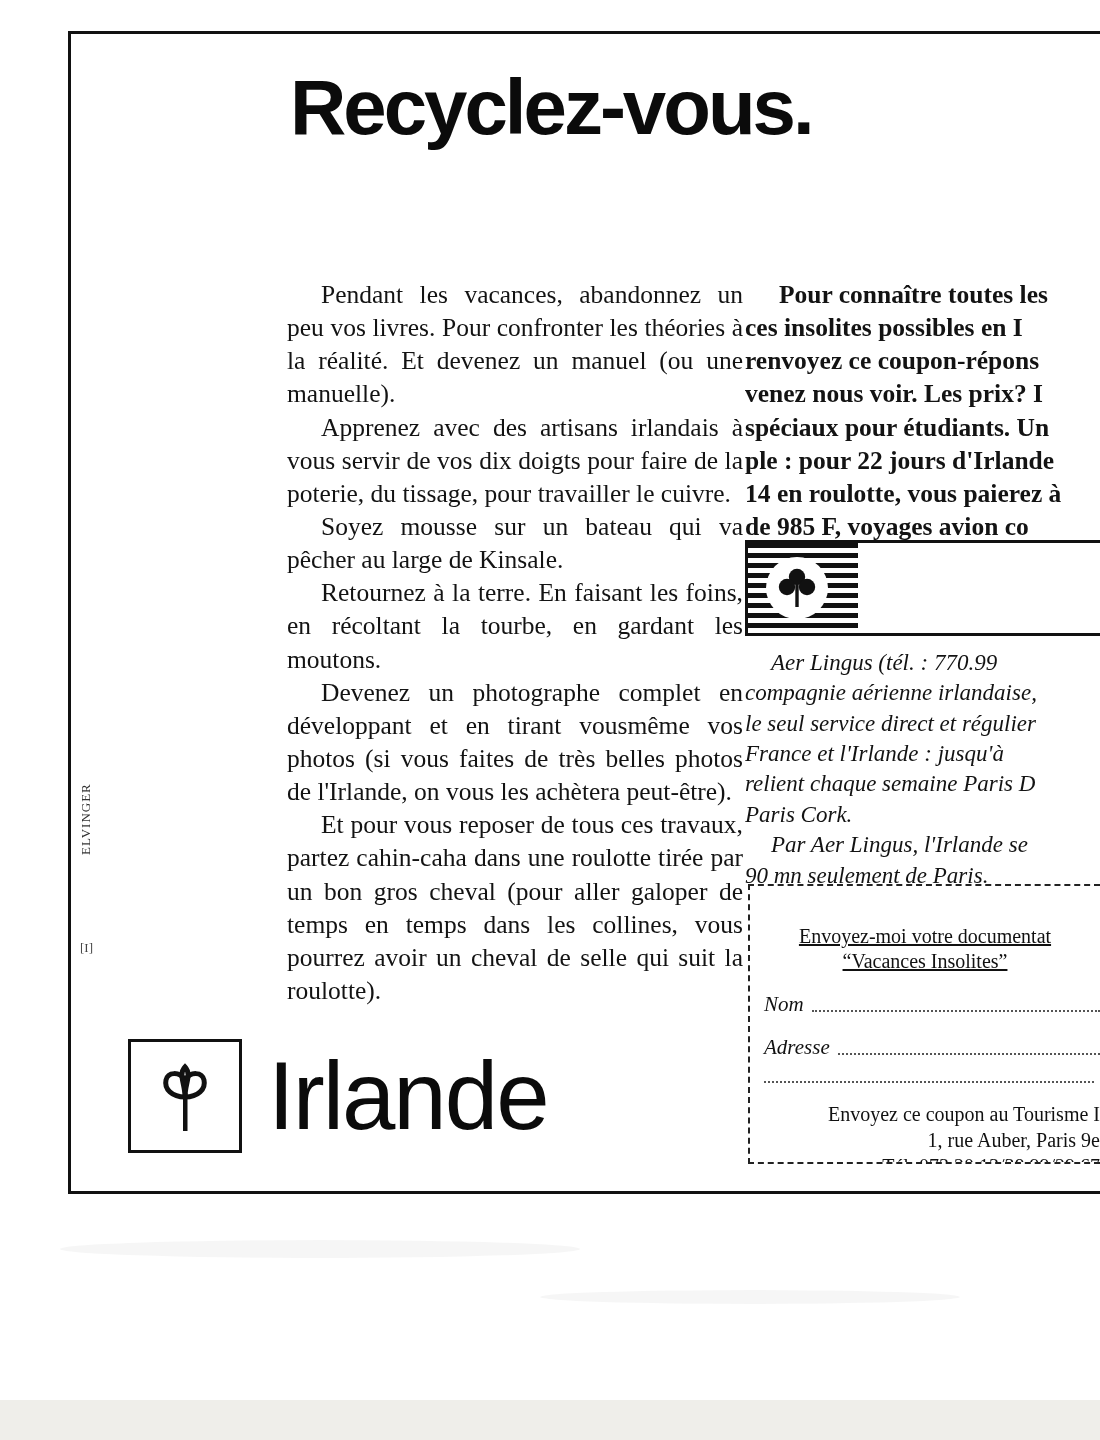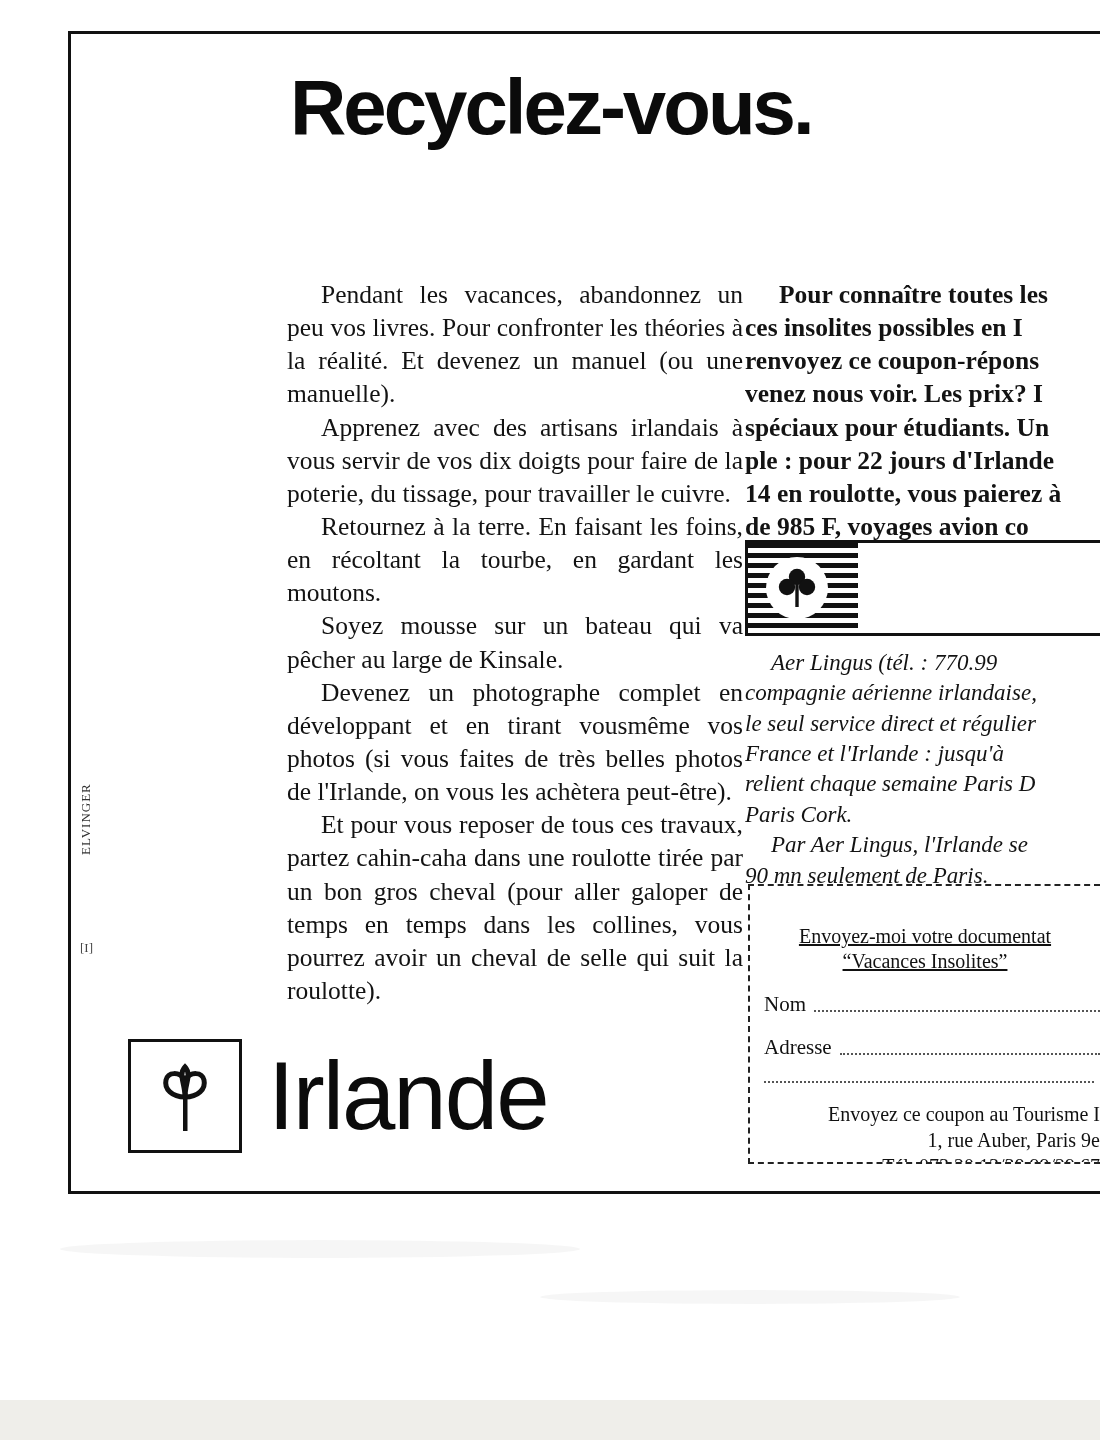--- a/index.html
+++ b/index.html
@@ -193,21 +193,21 @@
     white-space: nowrap;
     text-decoration: underline;
   }
   .coupon-field {
     display: flex;
     align-items: flex-end;
     margin: 18px 0 0 14px;
     font-size: 21px;
     color: #111;
   }
-  .coupon-field .lbl { white-space: nowrap; }
+  .coupon-field .lbl { white-space: nowrap; font-style: italic; }
   .coupon-field .line {
     flex: 1 1 auto;
     margin-left: 8px;
     margin-bottom: 5px;
     border-bottom: 2px dotted #555;
     height: 1px;
   }
   .coupon-blankline {
     margin: 20px 0 0 14px;
     border-bottom: 2px dotted #555;
@@ -277,22 +277,22 @@
   <div class="ad-frame"></div>
 
   <div class="headline">Recyclez-vous.</div>
 
   <div class="credit">ELVINGER</div>
   <div class="credit-mark">[I]</div>
 
   <div class="col-left">
     <p>Pendant les vacances, abandonnez un peu vos livres. Pour confronter les théories à la réalité. Et devenez un manuel (ou une manuelle).</p>
     <p>Apprenez avec des artisans irlandais à vous servir de vos dix doigts pour faire de la poterie, du tissage, pour travailler le cuivre.</p>
+    <p>Soyez mousse sur un bateau qui va pêcher au large de Kinsale.</p>
     <p>Retournez à la terre. En faisant les foins, en récoltant la tourbe, en gardant les moutons.</p>
-    <p>Soyez mousse sur un bateau qui va pêcher au large de Kinsale.</p>
     <p>Devenez un photographe complet en développant et en tirant vousmême vos photos (si vous faites de très belles photos de l'Irlande, on vous les achètera peut-être).</p>
     <p>Et pour vous reposer de tous ces travaux, partez cahin-caha dans une roulotte tirée par un bon gros cheval (pour aller galoper de temps en temps dans les collines, vous pourrez avoir un cheval de selle qui suit la roulotte).</p>
   </div>
 
   <div class="col-right">
     <p>Pour connaître toutes les</p>
     <p style="text-indent:0">ces insolites possibles en I</p>
     <p style="text-indent:0">renvoyez ce coupon-répons</p>
     <p style="text-indent:0">venez nous voir. Les prix? I</p>
     <p style="text-indent:0">spéciaux pour étudiants. Un</p>

